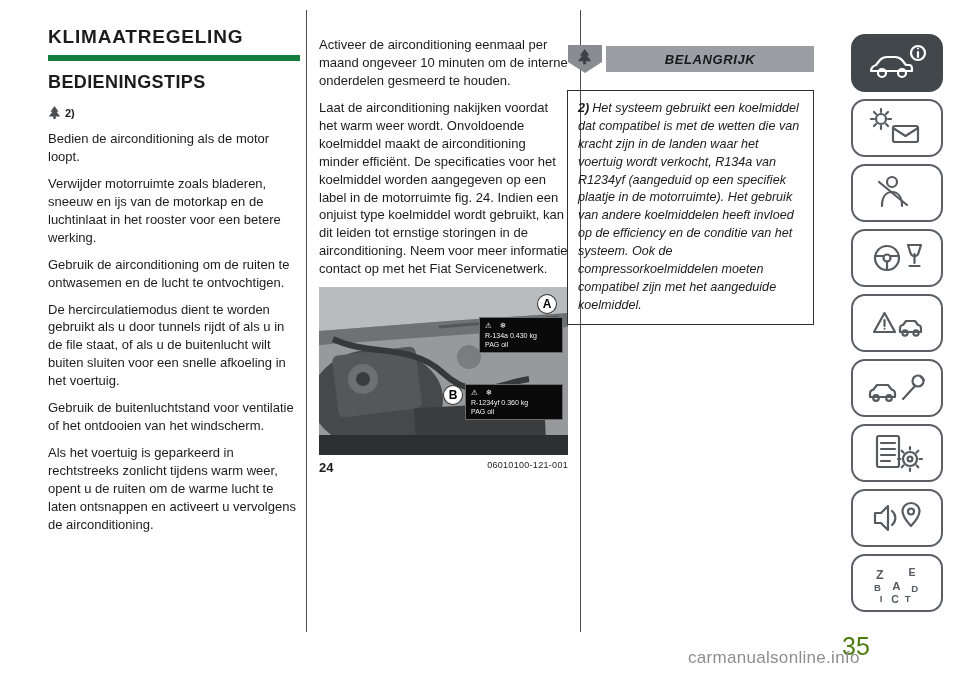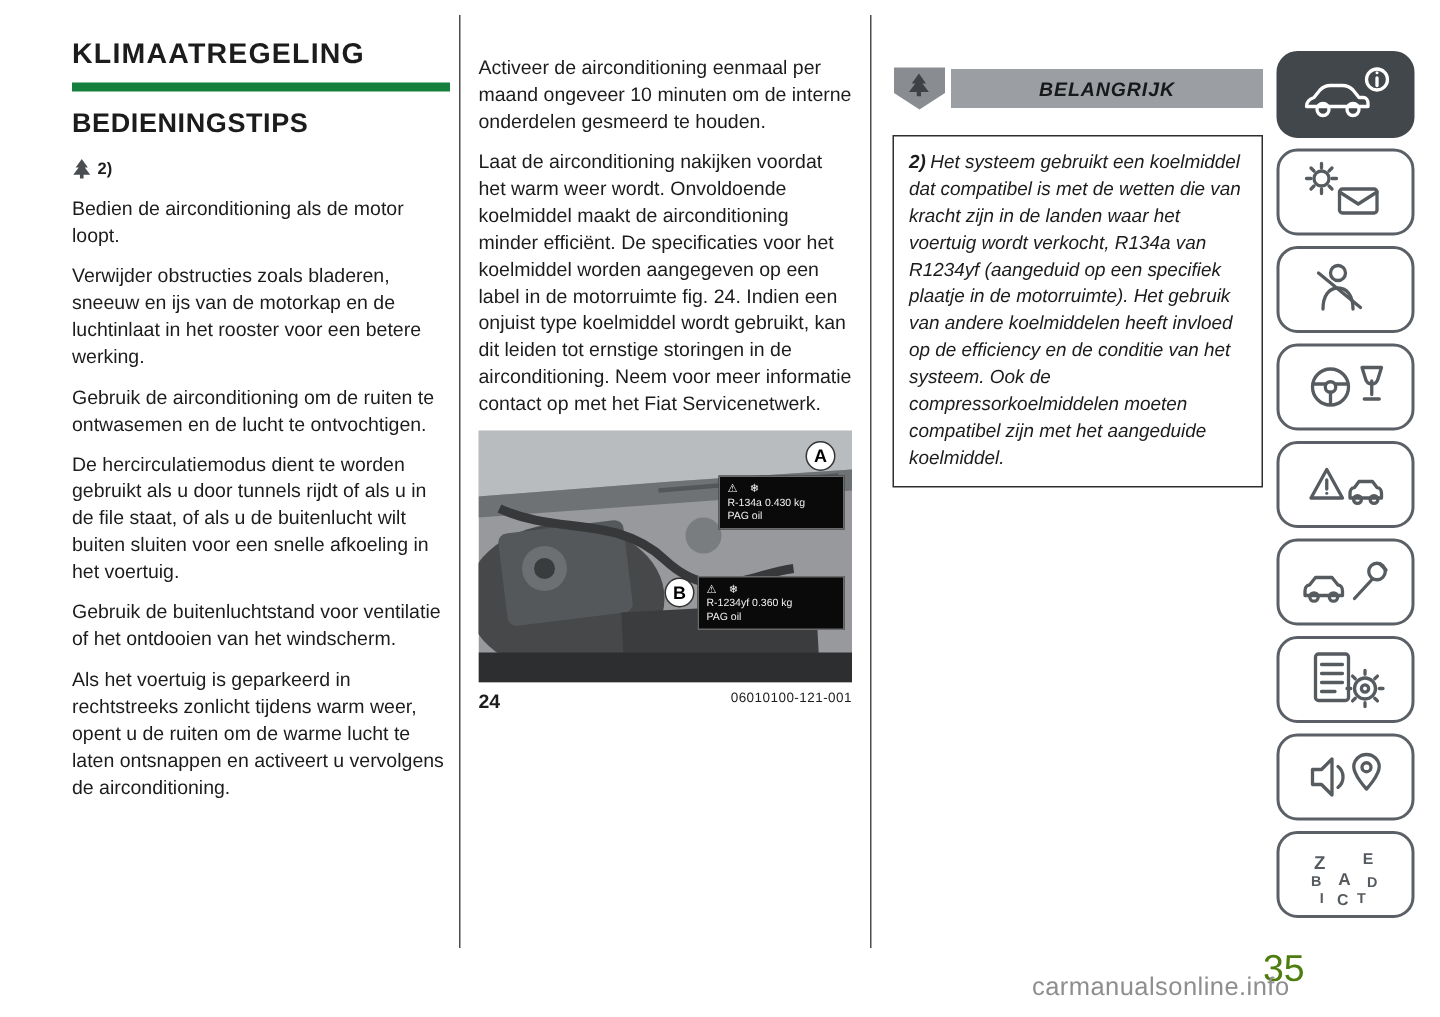--- a/index.html
+++ b/index.html
@@ -4,21 +4,21 @@
 <style>
   * { margin:0; padding:0; box-sizing:border-box; }
   html,body { width:960px; height:678px; }
   body {
     position:relative; background:#ffffff; overflow:hidden;
     font-family:"Liberation Sans", sans-serif; color:#1c1c1c;
   }
   .col { position:absolute; top:26px; }
   .col-left  { left:48px;  width:252px; }
   .col-mid   { left:319px; width:249px; }
-  .col-right { left:595px; width:247px; top:44px; }
+  .col-right { left:567px; width:247px; top:44px; }
 
   .divider { position:absolute; top:10px; height:622px; width:1px; background:#4d4d4d; }
   .divider.d1 { left:306px; }
   .divider.d2 { left:580px; }
 
   h1.title {
     font-size:19px; font-weight:bold; letter-spacing:0.8px;
     padding-bottom:7px; border-bottom:6px solid #15803d;
   }
   h2.heading { margin-top:11px; font-size:18px; font-weight:bold; letter-spacing:0.4px; }
@@ -91,21 +91,21 @@
   <h1 class="title">KLIMAATREGELING</h1>
   <h2 class="heading">BEDIENINGSTIPS</h2>
   <div class="note-ref">
     <svg viewBox="0 0 16 18">
       <path d="M8 1 L13 8 H10.5 L15 14 H9.5 V17 H6.5 V14 H1 L5.5 8 H3 Z" fill="#4a4e52"></path>
     </svg>
     <span>2)</span>
   </div>
   <div class="paragraphs">
       <p>Bedien de airconditioning als de motor loopt.</p>
-      <p>Verwijder obstructies zoals bladeren, sneeuw en ijs van de motorkap en de luchtinlaat in het rooster voor een betere werking.</p>
+      <p>Verwijder motorruimte zoals bladeren, sneeuw en ijs van de motorkap en de luchtinlaat in het rooster voor een betere werking.</p>
       <p>Gebruik de airconditioning om de ruiten te ontwasemen en de lucht te ontvochtigen.</p>
       <p>De hercirculatiemodus dient te worden gebruikt als u door tunnels rijdt of als u in de file staat, of als u de buitenlucht wilt buiten sluiten voor een snelle afkoeling in het voertuig.</p>
       <p>Gebruik de buitenluchtstand voor ventilatie of het ontdooien van het windscherm.</p>
       <p>Als het voertuig is geparkeerd in rechtstreeks zonlicht tijdens warm weer, opent u de ruiten om de warme lucht te laten ontsnappen en activeert u vervolgens de airconditioning.</p>
     </div>
 </div>
 
 <div class="divider d1"></div>
 
 <div class="col col-mid">

